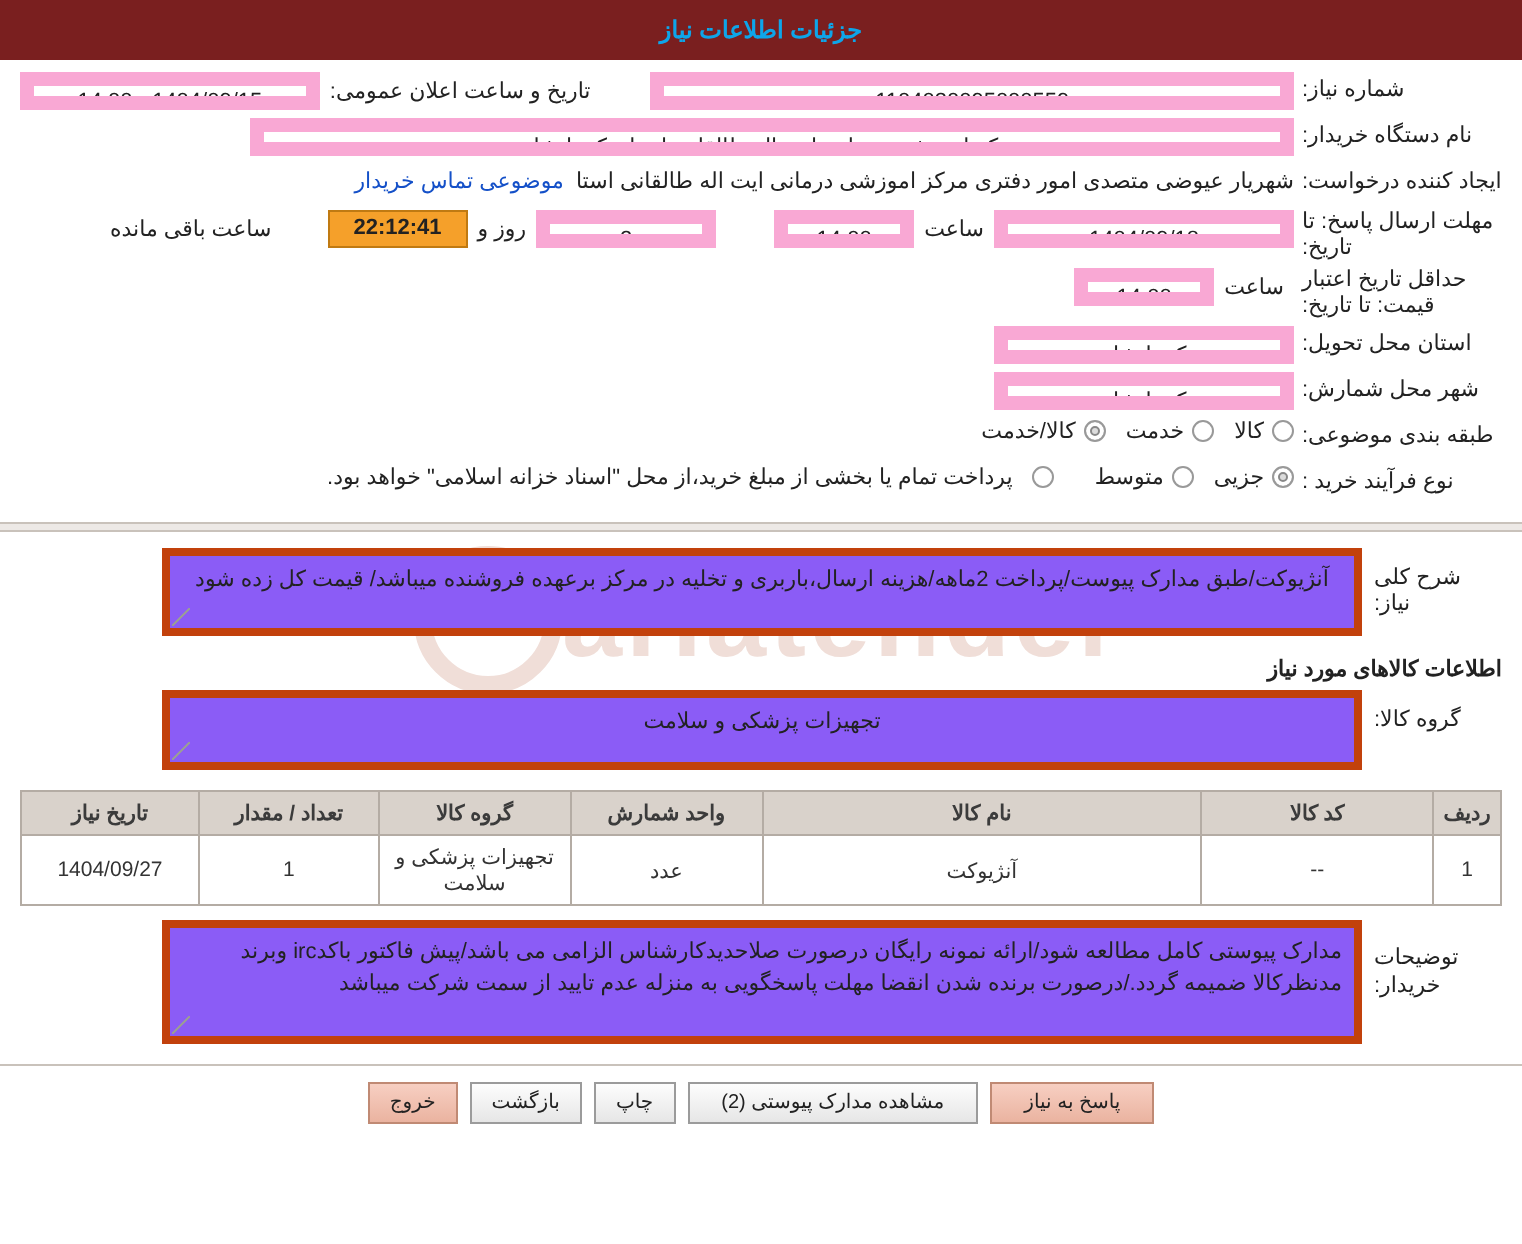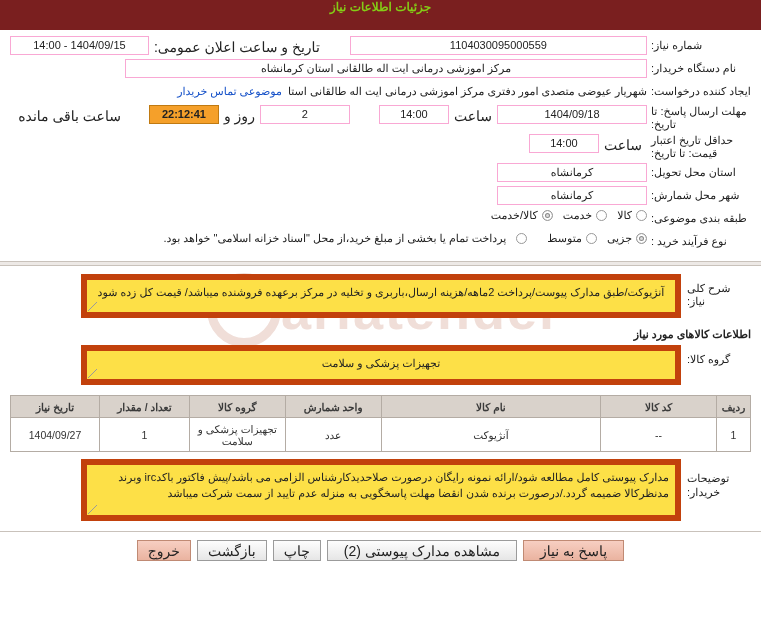--- a/index.html
+++ b/index.html
@@ -35,23 +35,23 @@
     width: 74px; height: 74px;
     border: 9px solid #f0ded8;
     border-radius: 50%;
     margin-left: 8px;
     display: inline-block;
   }
   
   .titlebar {
     height: 30px;
     background: #7a1f1f;
-    color: #84cc16;
+    color: #0ea5e9;
     display: flex;
-    align-items: flex-start;
+    align-items: center;
     justify-content: center;
     font-size: 12px;
     font-weight: bold;
     position: relative;
     z-index: 2;
   }
   .form-area {
     padding: 6px 10px 2px 10px;
     position: relative;
     z-index: 1;
@@ -68,21 +68,21 @@
     text-align: left;
     padding-left: 4px;
     font-size: 11px;
     color: #222;
     flex: 0 0 auto;
     line-height: 13px;
     padding-top: 3px;
   }
   .lbl.two-line { padding-top: 0; }
   .field {
-    border: 1px solid #f9a8d4;
+    border: 7px solid #f9a8d4;
     background: #ffffff;
     height: 19px;
     line-height: 17px;
     font-size: 11px;
     text-align: center;
     padding: 0 4px;
     overflow: hidden;
     white-space: nowrap;
   }
   .field.wide { width: 522px; }
@@ -90,21 +90,21 @@
   .field.w150 { width: 150px; }
   .field.w70  { width: 70px; margin-left: 23px; }
   .field.w90  { width: 90px; }
   .field.orange {
     background: #f5a02a;
     border: 1px solid #c07a12;
     font-weight: bold;
     color: #222;
   }
   .inline-txt {
-    font-size: 14px;
+    font-size: 11px;
     padding: 3px 5px 0 5px;
     white-space: nowrap;
   }
   .link {
     color: #1450c8;
     text-decoration: none;
   }
   .req-text {
     font-size: 11px;
     line-height: 19px;
@@ -147,22 +147,22 @@
     z-index: 1;
   }
   .desc-lbl {
     width: 70px;
     text-align: left;
     padding-left: 6px;
     font-size: 11px;
     padding-top: 8px;
   }
   .textarea {
-    border: 6px solid #c2410c;
-    background: #fde047;
+    border: 4px solid #c2410c;
+    background: #8b5cf6;
     font-size: 11px;
     padding: 4px 6px;
     line-height: 16px;
     position: relative;
     overflow: hidden;
   }
   .textarea::after {
     content: "";
     position: absolute;
     left: 1px; bottom: 1px;
@@ -226,21 +226,21 @@
     display: flex;
     justify-content: center;
     align-items: center;
     gap: 6px;
     padding: 8px 0 0 0;
     position: relative; z-index: 1;
   }
   .btn {
     border: 1px solid #9b9b9b;
     background: linear-gradient(#fdfdfd, #e6e6e6);
-    font-size: 14px;
+    font-size: 10px;
     padding: 3px 10px;
     height: 21px;
     line-height: 14px;
     cursor: pointer;
     color: #222;
   }
   .btn.primary {
     background: linear-gradient(#f7cfc2, #eab3a0);
     border: 1px solid #c08a74;
   }

